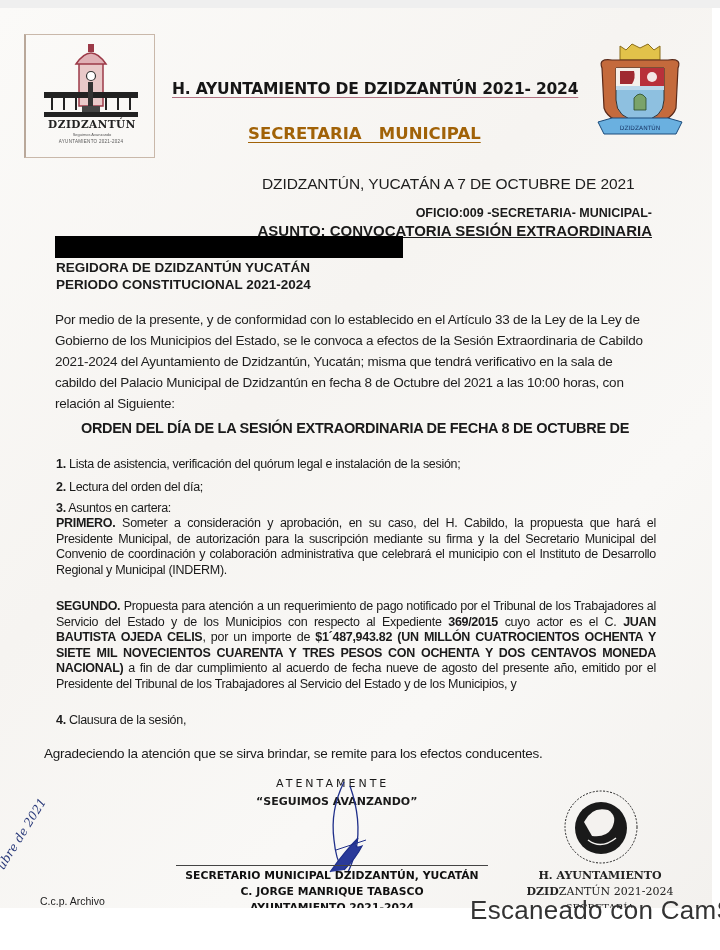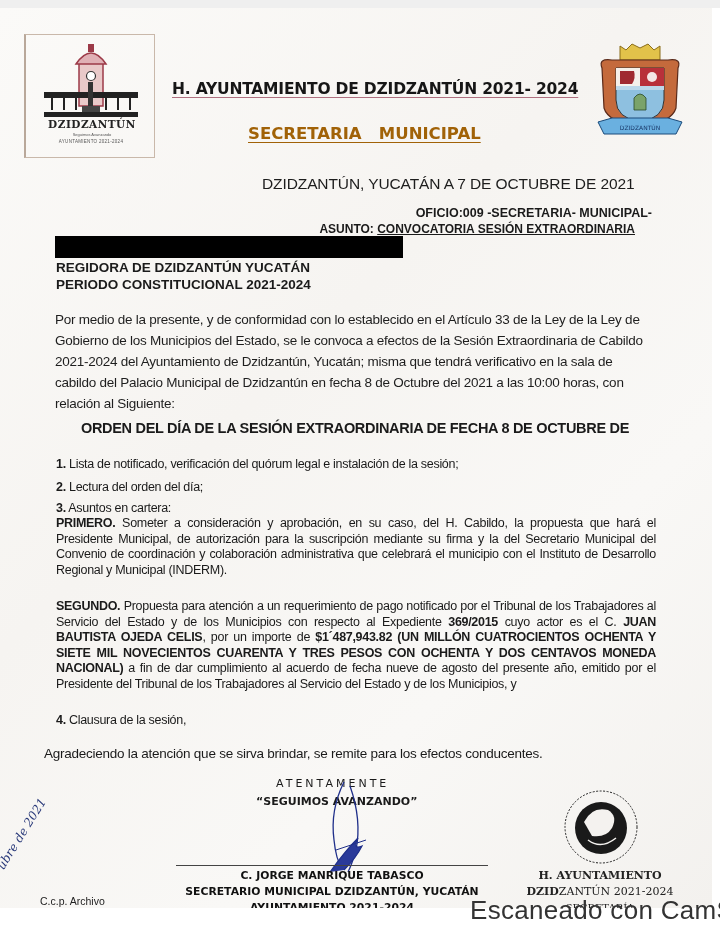--- a/index.html
+++ b/index.html
@@ -30,21 +30,21 @@
   
   .logo-right { position: absolute; left: 590px; top: 38px; width: 100px; height: 100px; }
 
   .h1 { position: absolute; left: 172px; top: 80px; font-family: "DejaVu Sans", sans-serif; font-weight: bold;
     font-size: 15.5px; color: #161616; text-decoration: underline; text-decoration-color: #b07080; text-underline-offset: 3px; letter-spacing: -0.2px; }
   .h2 { position: absolute; left: 248px; top: 124px; width: 260px; font-family: "DejaVu Sans", sans-serif; font-weight: bold;
     font-size: 16.5px; color: #a16207; text-decoration: underline; text-underline-offset: 3px; white-space: pre; }
 
   .place-date { position: absolute; left: 262px; top: 175px; font-size: 15.5px; color: #1d1d1d; letter-spacing: -0.1px; }
   .oficio { position: absolute; right: 68px; top: 206px; font-weight: bold; font-size: 12.5px; text-align: right; white-space: nowrap; }
-  .asunto { position: absolute; right: 85px; top: 222px; font-weight: bold; font-size: 12px; text-align: right; white-space: nowrap; }
+  .asunto { position: absolute; right: 68px; top: 222px; font-weight: bold; font-size: 15px; text-align: right; white-space: nowrap; }
   .asunto .u { text-decoration: underline; }
 
   .redact { position: absolute; left: 55px; top: 236px; width: 348px; height: 22px; background: #000; }
   .recipient { position: absolute; left: 56px; top: 259px; font-weight: bold; font-size: 13.5px; line-height: 17px; color: #1b1b1b; }
 
   .para { position: absolute; left: 55px; width: 600px; font-size: 13.5px; line-height: 21px; color: #1e1e1e; letter-spacing: -0.25px; }
   .p1 { top: 309px; }
   .orden-title { position: absolute; left: 55px; top: 420px; width: 600px; text-align: center; font-weight: bold; font-size: 14.5px; line-height: 16px; letter-spacing: -0.3px; }
   .item { position: absolute; left: 56px; font-size: 12.5px; line-height: 16px; letter-spacing: -0.3px; }
   .item b { font-weight: bold; }
@@ -141,21 +141,21 @@
   <div>REGIDORA DE DZIDZANTÚN YUCATÁN</div>
   <div>PERIODO CONSTITUCIONAL 2021-2024</div>
 </div>
 
 <div class="para p1">Por medio de la presente, y de conformidad con lo establecido en el Artículo 33 de la Ley de la Ley de Gobierno de los Municipios del Estado, se le convoca a efectos de la Sesión Extraordinaria de Cabildo 2021-2024 del Ayuntamiento de Dzidzantún, Yucatán; misma que tendrá verificativo en la sala de cabildo del Palacio Municipal de Dzidzantún en fecha 8 de Octubre del 2021 a las 10:00 horas, con relación al Siguiente:</div>
 
 <div class="orden-title">
   <div>ORDEN DEL DÍA DE LA SESIÓN EXTRAORDINARIA DE FECHA 8 DE OCTUBRE DE</div>
 </div>
 
-<div class="item i1"><b>1.</b><span> Lista de notificado, verificación del quórum legal e instalación de la sesión;</span></div>
+<div class="item i1"><b>1.</b><span> Lista de asistencia, verificación del quórum legal e instalación de la sesión;</span></div>
 <div class="item i2"><b>2.</b><span> Lectura del orden del día;</span></div>
 <div class="item i3"><b>3.</b><span> Asuntos en cartera:</span></div>
 
 <div class="primero"><b>PRIMERO.</b><span> Someter a consideración y aprobación, en su caso, del H. Cabildo, la propuesta que hará el Presidente Municipal, de autorización para la suscripción mediante su firma y la del Secretario Municipal del Convenio de coordinación y colaboración administrativa que celebrará el municipio con el Instituto de Desarrollo Regional y Municipal (INDERM).</span></div>
 
 <div class="segundo"><b>SEGUNDO.</b><span> Propuesta para atención a un requerimiento de pago notificado por el Tribunal de los Trabajadores al Servicio del Estado y de los Municipios con respecto al Expediente </span><b>369/2015</b><span> cuyo actor es el C. </span><b>JUAN BAUTISTA OJEDA CELIS</b><span>, por un importe de </span><b>$1´487,943.82 (UN MILLÓN CUATROCIENTOS OCHENTA Y SIETE MIL NOVECIENTOS CUARENTA Y TRES PESOS CON OCHENTA Y DOS CENTAVOS MONEDA NACIONAL)</b><span> a fin de dar cumplimiento al acuerdo de fecha nueve de agosto del presente año, emitido por el Presidente del Tribunal de los Trabajadores al Servicio del Estado y de los Municipios, y</span></div>
 
 <div class="item i4"><b>4.</b><span> Clausura de la sesión,</span></div>
 
 <div class="closing">Agradeciendo la atención que se sirva brindar, se remite para los efectos conducentes.</div>
@@ -165,22 +165,22 @@
 
 <svg class="signature" viewBox="0 0 90 95">
   <path d="M44 2 Q30 30 34 60 Q36 80 42 88" fill="none" stroke="#1f2f8a" stroke-width="1.3"></path>
   <path d="M50 6 Q62 40 56 70 Q52 84 48 92" fill="none" stroke="#1f2f8a" stroke-width="1.3"></path>
   <path d="M30 92 Q46 70 58 58 Q52 70 62 66 Q56 78 44 90" fill="#2a3a9a" stroke="#1f2f8a" stroke-width="1.2"></path>
   <path d="M36 70 L66 60" stroke="#1f2f8a" stroke-width="1"></path>
 </svg>
 
 <div class="sig-line"></div>
 <div class="signer">
+  <div>SECRETARIO MUNICIPAL DZIDZANTÚN, YUCATÁN</div>
   <div>C. JORGE MANRIQUE TABASCO</div>
-  <div>SECRETARIO MUNICIPAL DZIDZANTÚN, YUCATÁN</div>
   <div class="signer-3">AYUNTAMIENTO 2021-2024</div>
 </div>
 
 <svg class="seal" viewBox="0 0 78 78">
   <circle cx="39" cy="39" r="36" fill="none" stroke="#222" stroke-width="1" stroke-dasharray="2 1.5"></circle>
   <circle cx="39" cy="40" r="26" fill="#1a1a1a"></circle>
   <path d="M22 34 Q30 18 46 22 Q56 28 50 40 Q44 50 30 48 Z" fill="#f4f2ef"></path>
   <path d="M26 52 Q39 62 54 50" fill="none" stroke="#f4f2ef" stroke-width="1.5"></path>
 </svg>
 

